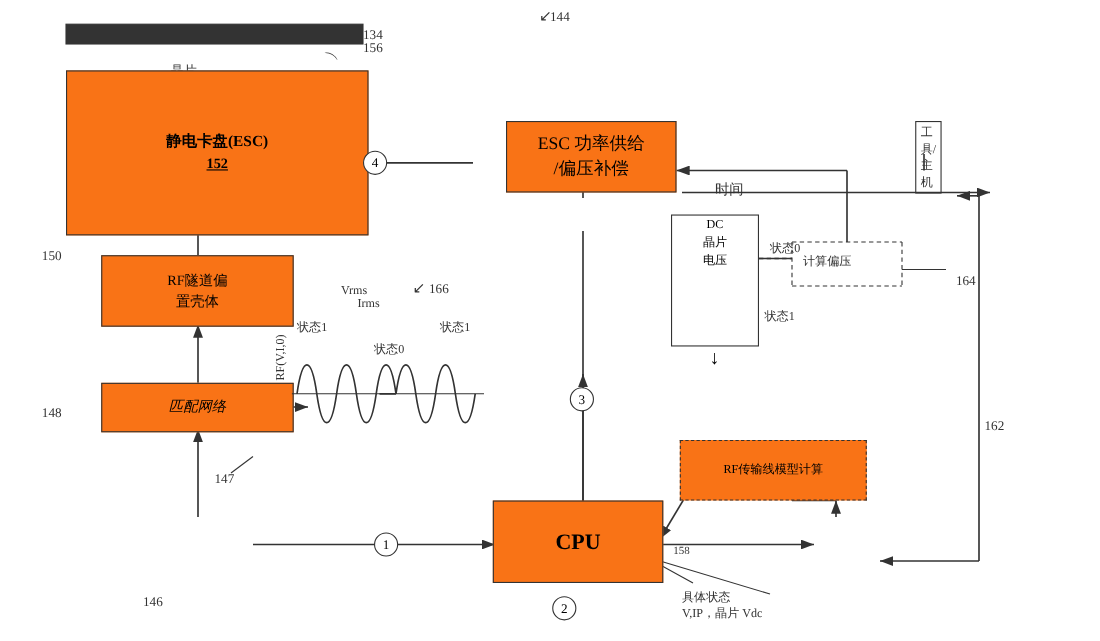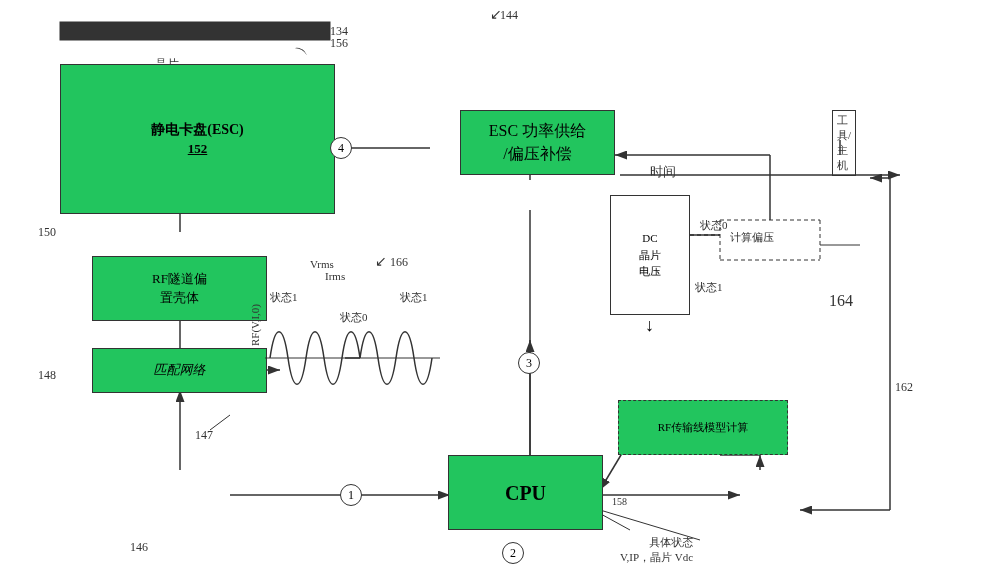--- a/index.html
+++ b/index.html
@@ -14,21 +14,21 @@
     }
     .diagram {
       position: absolute;
       top: 0; left: 0;
       width: 816px;
       height: 583px;
     }
     .box {
       position: absolute;
       border: 1.5px solid #333;
-      background: #22c55e;
+      background: #f97316;
       display: flex;
       align-items: center;
       justify-content: center;
       text-align: center;
       font-size: 13px;
       line-height: 1.4;
     }
     .box-dashed {
       border-style: dashed;
     }
@@ -148,21 +148,21 @@
 
   <div class="label" style="top:56px; left:155px;">晶片</div>
 
   <div class="box" style="left:60px; top:64px; width:275px; height:150px; border:1.5px solid #333; font-size:14px; font-weight:bold; flex-direction:column; justify-content:center; align-items:center;">
     <div>静电卡盘(ESC)</div>
     <div style="text-decoration:underline; font-size:13px;">152</div>
   </div>
 
   <div class="label" style="top:225px; left:38px;">150</div>
 
-  <div class="box" style="left:92px; top:232px; width:175px; height:65px; font-size:13px;margin-top:24px;">
+  <div class="box" style="left:92px; top:232px; width:175px; height:65px; font-size:13px;">
     <div>RF隧道偏<br>置壳体</div>
   </div>
 
   <div class="box" style="left:92px; top:348px; width:175px; height:45px;font-style:italic;">
     <div>匹配网络</div>
   </div>
 
 
   <div class="label" style="top:540px; left:130px;">146</div>
 
@@ -209,50 +209,50 @@
   <div class="label" style="top:290px; left:400px; font-size:11px;">状态1</div>
 
   <div class="box" style="left:460px; top:110px; width:155px; height:65px; font-size:16px; text-align:center;">
     <div>ESC 功率供给<br>/偏压补偿</div>
   </div>
 
   <div class="circle-num" style="left:330px; top:137px;">4</div>
 
   <div class="label" style="top:163px; left:650px; font-size:13px;">时间</div>
 
-  <div style="position:absolute; left:610px; top:195px; width:80px; height:120px; border:1.5px solid #333; display:flex; flex-direction:column; align-items:center; justify-content:center; background:#fff; font-size:11px; text-align:center; line-height:1.5;">
+  <div style="position:absolute; left:610px; top:195px; width:80px; height:120px; border:1.5px solid #333; display:flex; flex-direction:column; align-items:center; justify-content:flex-start; background:#fff; font-size:11px; text-align:center; line-height:1.5;">
     <div>DC<br>晶片<br>电压</div>
   </div>
 
   <div class="label" style="top:218px; left:700px; font-size:11px;">状态0</div>
   <div class="label" style="top:280px; left:695px; font-size:11px;">状态1</div>
 
   <div style="position:absolute; left:645px; top:315px; font-size:18px;">↓</div>
 
   <div class="label" style="top:230px; left:730px; font-size:11px;">计算偏压</div>
 
-  <div class="label" style="top:248px; left:829px; font-size:16px;margin-top:44px;">164</div>
+  <div class="label" style="top:248px; left:869px; font-size:12px;">164</div>
 
   <div class="box" style="left:448px; top:455px; width:155px; height:75px; font-size:20px; font-weight:bold;">
     <div>CPU</div>
   </div>
 
   <div class="circle-num" style="left:340px; top:484px;">1</div>
 
   <div class="circle-num" style="left:502px; top:542px;">2</div>
 
   <div class="circle-num" style="left:518px; top:352px;">3</div>
 
   <div class="label" style="top:496px; left:612px; font-size:10px;">158</div>
 
   <div class="box box-dashed" style="left:618px; top:400px; width:170px; height:55px; font-size:11px;">
     <div>RF传输线模型计算</div>
   </div>
 
-  <div style="position:absolute; left:620px; top:535px; font-size:11px; color:#333; text-align:right;">具体状态<br>V,IP，晶片 Vdc</div>
+  <div style="position:absolute; left:620px; top:535px; font-size:11px; color:#333; text-align:left;">具体状态<br>V,IP，晶片 Vdc</div>
 
 
   <div class="label" style="top:380px; left:895px; font-size:12px;">162</div>
 
   <div class="label" style="top:110px; left:832px; font-size:11px; border:1px solid #333; padding:2px 4px;">工具/主机</div>
 
 
 </div>
 
 </body></html>

